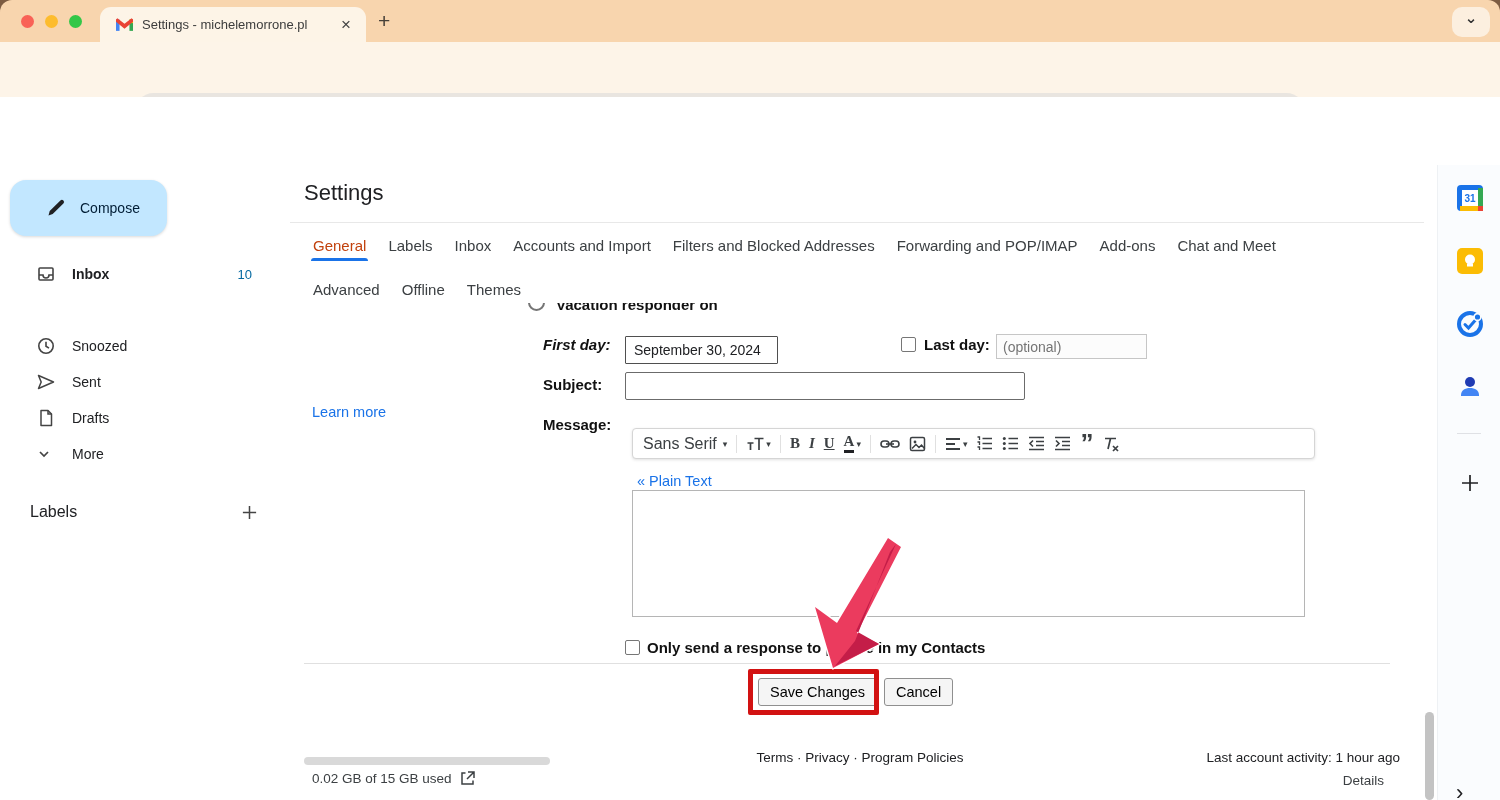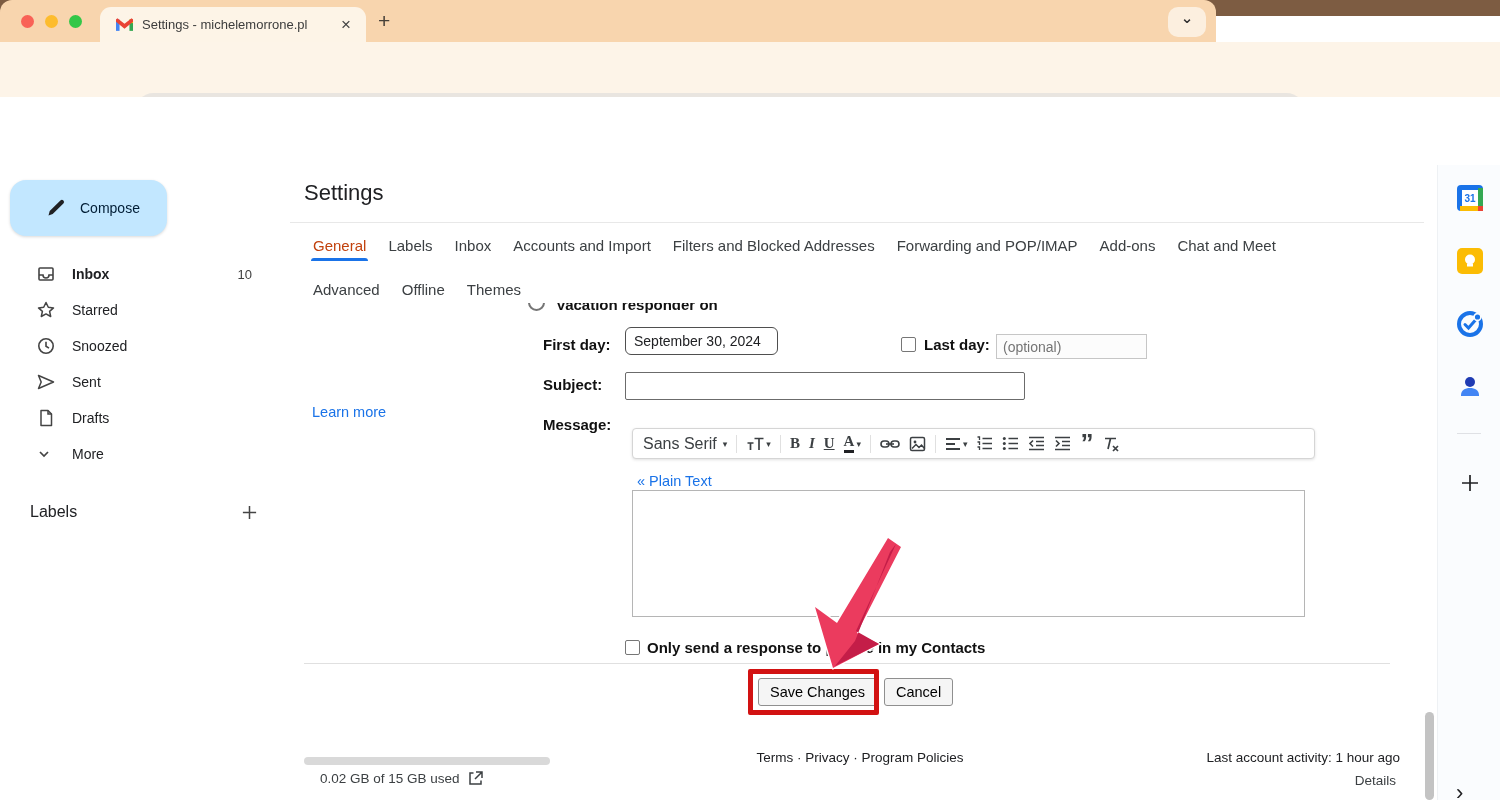--- a/index.html
+++ b/index.html
@@ -2,21 +2,21 @@
 <html><head>
 <meta charset="utf-8">
 <style>
   * { margin:0; padding:0; box-sizing:border-box; }
   body { font-family:"Liberation Sans","DejaVu Sans",sans-serif; background:#6b4f3a; }
   .screen { position:relative; width:1500px; height:800px; overflow:hidden; background:#fff; }
   .ab { position:absolute; }
 
   
   .backdrop { position:absolute; top:0; left:0; width:1500px; height:16px; background:#7d5c42; }
-  .tabstrip { position:absolute; top:0; left:0; width:1216px; height:42px; background:#f8d5ae; border-radius:12px 12px 0 0; }
+  .tabstrip { position:absolute; top:0; left:0; width:1500px; height:42px; background:#f8d5ae; border-radius:12px 12px 0 0; }
   .tlight { position:absolute; top:15px; width:13px; height:13px; border-radius:50%; }
   .btab { position:absolute; left:100px; top:7px; width:266px; height:35px; background:#fdf4e7; border-radius:11px 11px 0 0; display:flex; align-items:center; padding:0 10px 0 16px; }
   .btab-title { font-size:13px; color:#3c3c3c; white-space:nowrap; overflow:hidden; text-overflow:ellipsis; width:195px; margin-left:9px; }
   .btab-close { font-size:17px; color:#444; margin-left:4px; cursor:default; line-height:1; }
   .newtab { position:absolute; left:378px; top:10px; font-size:21px; color:#474038; line-height:1; }
   .tabchev { position:absolute; right:10px; top:7px; width:38px; height:30px; background:#fcefdf; border-radius:10px; display:flex; align-items:center; justify-content:center; font-size:15px; font-weight:bold; color:#333; }
   .btoolbar { position:absolute; top:42px; left:0; width:1500px; height:55px; background:#fdf4e8; }
   .urlbar { position:absolute; left:135px; top:51px; width:1170px; height:37px; background:#e9e5e0; border-radius:19px; display:flex; align-items:center; padding:0 14px; }
   .urltext { font-size:15px; color:#202124; margin-left:12px; flex:1; }
   .navbtn { position:absolute; top:57px; width:26px; height:26px; display:flex; align-items:center; justify-content:center; }
@@ -34,21 +34,21 @@
   .qcircle { width:20px; height:20px; border:1.8px solid #3c4043; border-radius:50%; display:flex; align-items:center; justify-content:center; font-size:13px; font-weight:bold; color:#3c4043; }
   .avatar-lg { position:absolute; left:1443px; top:112px; width:38px; height:38px; border-radius:50%; background:#13529e; color:#fff; font-size:16px; font-weight:bold; display:flex; align-items:center; justify-content:center; }
 
   
   .lrail { position:absolute; left:0; top:165px; width:290px; height:635px; background:#fff; }
   .compose { position:absolute; left:10px; top:15px; width:157px; height:56px; background:#c2e7ff; border-radius:16px; display:flex; align-items:center; padding-left:22px; box-shadow:0 1px 3px rgba(0,0,0,.15); }
   .compose span { font-size:14px; font-weight:500; color:#001d35; margin-left:14px; }
   .navrow { position:absolute; left:0; width:282px; height:36px; display:flex; align-items:center; border-radius:0 18px 18px 0; }
   .navrow .nicon { width:20px; margin-left:36px; display:flex; }
   .navrow .nlabel { font-size:14px; color:#202124; margin-left:16px; flex:1; }
-  .navrow .ncount { font-size:13px; color:#404040; margin-right:30px; }
+  .navrow .ncount { font-size:13px; color:#0369a1; margin-right:30px; }
   .labels-head { position:absolute; left:30px; top:338px; font-size:16px; color:#202124; }
   .labels-plus { position:absolute; left:238px; top:336px; width:22px; height:22px; display:flex; align-items:center; justify-content:center; }
 
   
   .main { position:absolute; left:290px; top:165px; width:1134px; height:635px; background:#fff; }
   .stitle { position:absolute; left:14px; top:15px; font-size:22px; color:#202124; }
   .hr1 { position:absolute; left:0; top:57px; width:1134px; height:1px; background:#e8e8e8; }
   .tabs1 { position:absolute; left:23px; top:66px; height:28px; display:flex; gap:22px; align-items:center; }
   .tabs2 { position:absolute; left:23px; top:110px; height:28px; display:flex; gap:22px; align-items:center; }
   .stab { font-size:15px; color:#3c4043; position:relative; white-space:nowrap; }
@@ -241,28 +241,20 @@
     <div class="navrow" style="top:91px;">
       <span class="nicon">
         <svg width="20" height="20" viewBox="0 0 20 20" fill="none" stroke="#444" stroke-width="1.6">
             <rect x="3" y="4" width="14" height="12" rx="1"></rect>
             <path d="M3 11h4a3 3 0 0 0 6 0h4"></path>
           </svg>
       </span>
       <span class="nlabel" style="font-weight:bold;">Inbox</span>
       <span class="ncount">10</span>
     </div>
-    <div class="navrow" style="top:127px;">
-      <span class="nicon">
-        <svg width="20" height="20" viewBox="0 0 20 20">
-            <path d="M10 2.5l2.3 4.8 5.2.6-3.9 3.5 1.1 5.1L10 13.9l-4.7 2.6 1.1-5.1-3.9-3.5 5.2-.6z" fill="none" stroke="#444" stroke-width="1.5" stroke-linejoin="round"></path>
-          </svg>
-      </span>
-      <span class="nlabel">Starred</span>
-    </div>
     <div class="navrow" style="top:199px;">
       <span class="nicon">
         <svg width="20" height="20" viewBox="0 0 20 20">
             <path d="M2.5 3.5L17.5 10 2.5 16.5 5.2 10z" fill="none" stroke="#444" stroke-width="1.5" stroke-linejoin="round"></path>
           </svg>
       </span>
       <span class="nlabel">Sent</span>
     </div>
     <div class="navrow" style="top:163px;">
       <span class="nicon">
@@ -319,22 +311,22 @@
       <span class="stab">Themes</span>
     </div>
 
     <div class="sbody">
 
       <span class="radio ab" style="left:238px;top:-9px;"></span>
       <span class="blabel ab" style="left:266px;top:-7px;">Vacation responder on</span>
 
       <span class="blink ab" style="left:22px;top:101px;font-size:14.5px;">Learn more</span>
 
-      <span class="blabel ab" style="left:253px;top:33px;">First day:</span>
-      <input class="txtin ab" style="left: 335px; top: 24px; width: 153px; height: 28px; border: 1.5px solid rgb(79, 79, 79); border-radius: 6px; padding-left: 8px;" value="September 30, 2024">
+      <span class="blabel ab" style="left:253px;top:33px;font-style:italic;">First day:</span>
+      <input class="txtin ab" style="left: 335px; top: 33px; width: 153px; height: 28px; border: 1.5px solid rgb(79, 79, 79); border-radius: 1px; padding-left: 8px;" value="September 30, 2024">
       <span class="cbox ab" style="left:611px;top:34px;"></span>
       <span class="blabel ab" style="left:634px;top:33px;">Last day:</span>
       <input class="txtin ab" style="left: 706px; top: 31px; width: 151px; height: 25px; border: 1px solid rgb(198, 198, 198); background: rgb(252, 252, 252); color: rgb(142, 142, 142);" placeholder="(optional)">
 
       <span class="blabel ab" style="left:253px;top:73px;">Subject:</span>
       <input class="txtin ab" style="left: 335px; top: 69px; width: 400px; height: 28px; border: 1.4px solid rgb(107, 107, 107); border-radius: 2px;">
 
       <span class="blabel ab" style="left:253px;top:113px;">Message:</span>
 
       <div class="mtoolbar">
@@ -427,30 +419,30 @@
       <button class="gbtn ab" style="left:468px;top:375px;">Save Changes</button>
       <button class="gbtn ab" style="left:594px;top:375px;">Cancel</button>
 
       <div class="redrect"></div>
       <svg class="ab" style="left:505px;top:232px;" width="115" height="140" viewBox="0 0 115 140">
         <polygon points="38,133 20,72 42,88 93,3 106,12 62,98 84,109" fill="#eb3b5e" stroke="#ffffff" stroke-width="3" stroke-linejoin="round" paint-order="stroke"></polygon>
         <polygon points="101,9 61,96 84,109 40,131 60,106 95,17" fill="#c41d48"></polygon>
       </svg>
 
       <div class="quota"></div>
-      <span class="foot ab" style="left:30px;top:468px;display:flex;align-items:flex-end;gap:8px;">
+      <span class="foot ab" style="left:22px;top:468px;display:flex;align-items:flex-end;gap:8px;">
         <span>0.02 GB of 15 GB used</span>
         <svg width="15" height="15" viewBox="0 0 15 15" fill="none" stroke="#3c4043" stroke-width="1.5">
             <path d="M5.5 2H2v11h11V9.5"></path>
             <path d="M8 1h6v6M14 1L7 8"></path>
           </svg>
       </span>
       <span class="foot ab" style="left:455px;top:447px;width:230px;text-align:center;color:#202124;">Terms · Privacy · Program Policies</span>
       <span class="foot ab" style="right:24px;top:447px;color:#202124;">Last account activity: 1 hour ago</span>
-      <span class="foot ab" style="right:28px;top:470px;padding-left:40px;">Details</span>
+      <span class="foot ab" style="right:40px;top:470px;padding-left:40px;">Details</span>
     </div>
   </div>
 
   <div class="scrollthumb"></div>
 
   <div class="rrail">
     <span class="rricon" style="top:20px;">
       <svg width="26" height="26" viewBox="0 0 26 26">
         <rect x="0" y="0" width="26" height="26" rx="4" fill="#1a73e8"></rect>
         <rect x="21" y="3" width="5" height="18" fill="#34a853"></rect>

